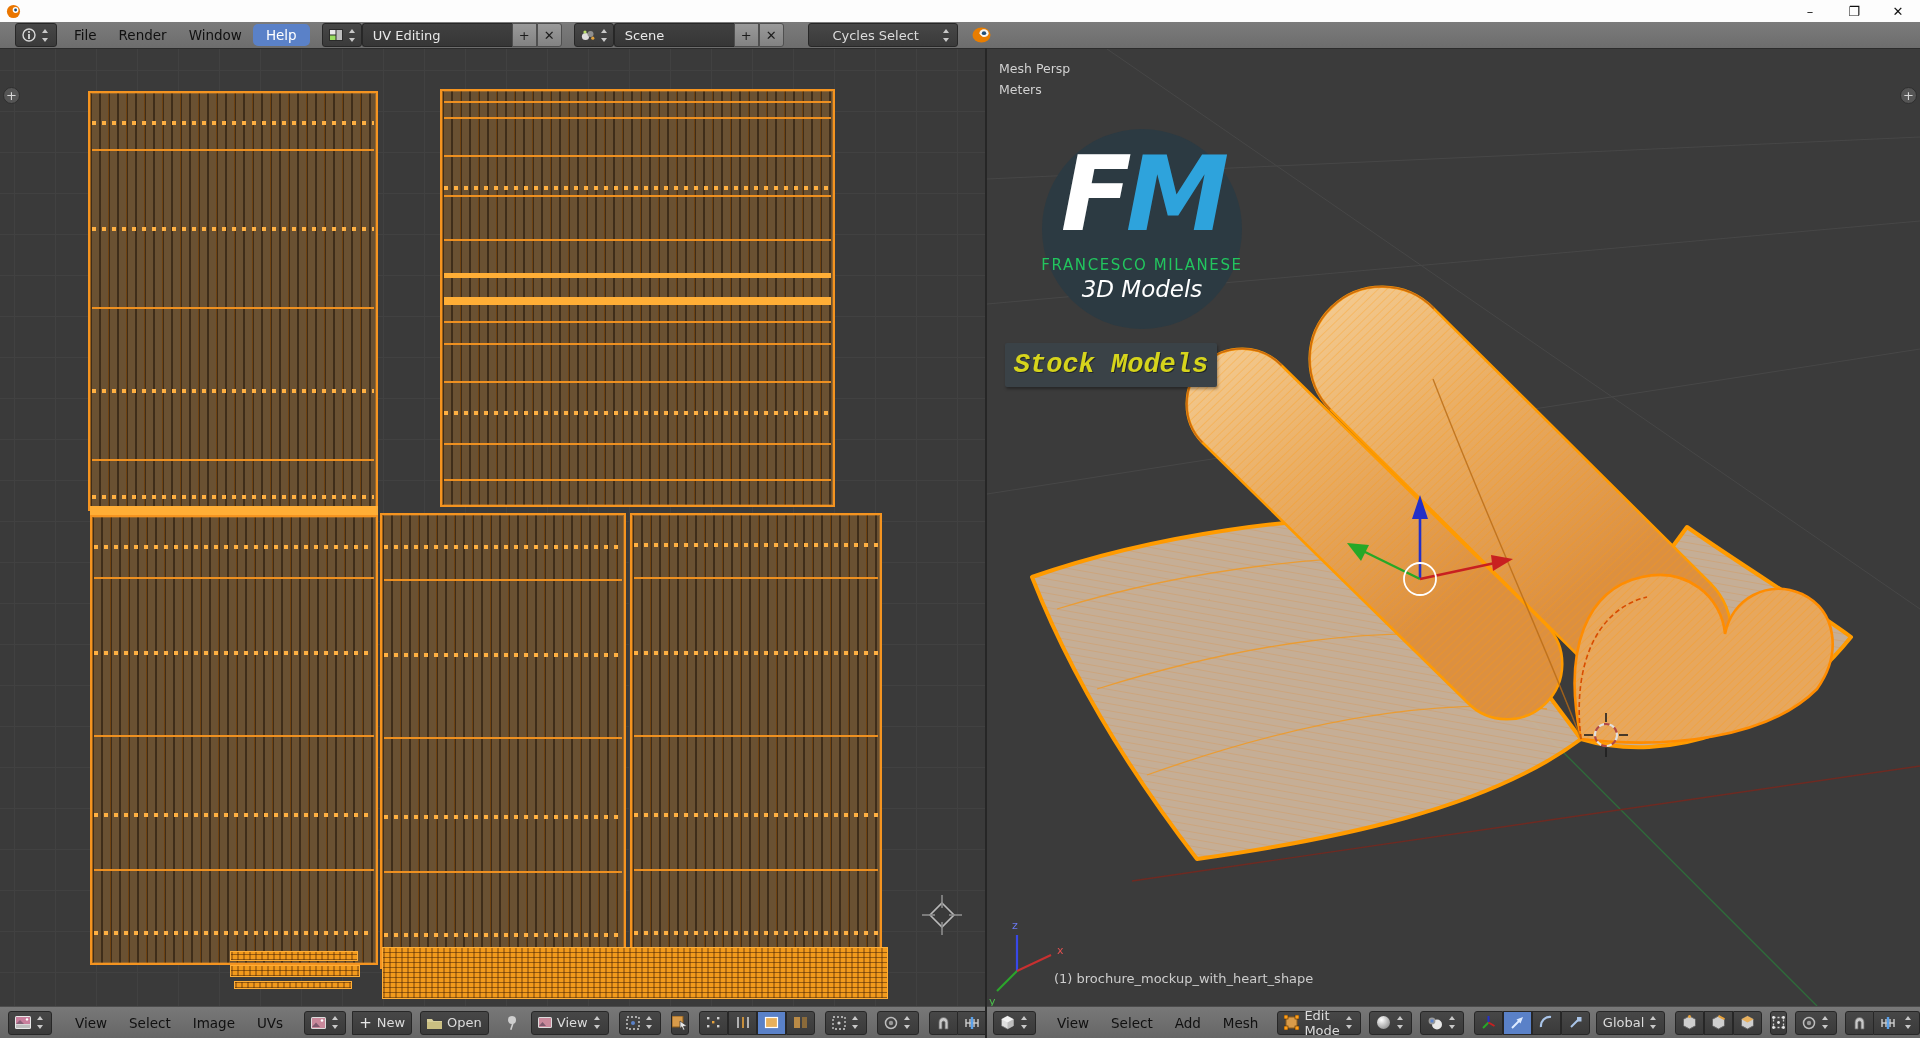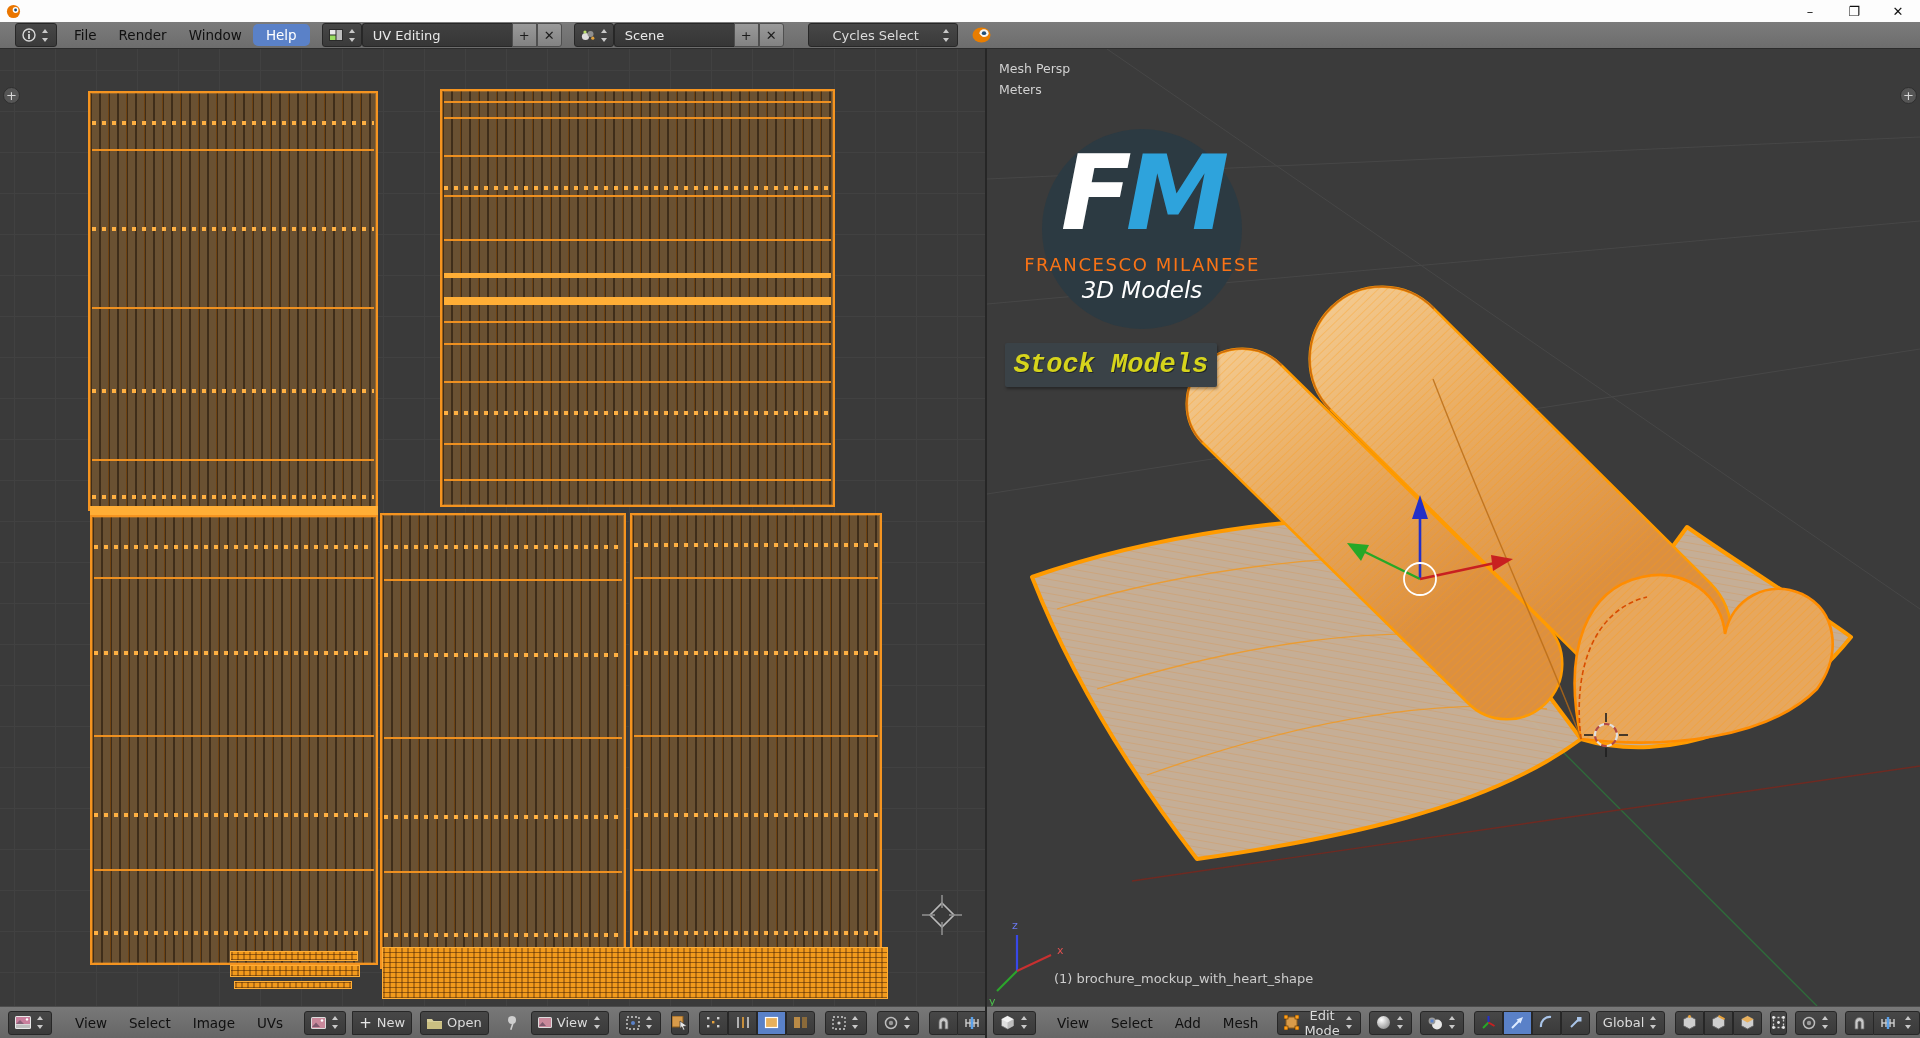--- a/index.html
+++ b/index.html
@@ -73,21 +73,21 @@
   .grp > *:last-child{border-radius:0 3px 3px 0;}
 
   
   .vp-text{position:absolute;color:#d2d2d2;font-size:12.5px;}
   #objinfo{position:absolute;color:#cdcdcd;font-size:13px;}
   #fm-logo{position:absolute;left:55px;top:80px;width:200px;height:200px;border-radius:50%;background:#2c3a42;
            display:flex;flex-direction:column;align-items:center;justify-content:center;}
   #fm-initials{font-style:italic;font-weight:bold;font-size:104px;line-height:.86;letter-spacing:-6px;margin-top:-6px;}
   #fm-initials .f{color:#ffffff;}
   #fm-initials .m{color:#2ea3dc;}
-  #fm-name{color:#f97316;font-size:18px;letter-spacing:1.6px;margin-top:16px;white-space:nowrap;}
+  #fm-name{color:#22c55e;font-size:15px;letter-spacing:1.6px;margin-top:16px;white-space:nowrap;}
   #fm-tag{color:#ffffff;font-style:italic;font-size:23px;margin-top:2px;}
   #badge{position:absolute;left:18px;top:294px;width:212px;height:44px;background:#3a4247;border-radius:2px;
          display:flex;align-items:center;justify-content:center;box-shadow:1px 2px 3px rgba(0,0,0,.35);font-family:Liberation Mono, monospace;}
   #badge span{color:#d6d41c;font-weight:bold;font-style:italic;font-size:27px;white-space:nowrap;
               text-shadow:1px 1px 0 #20262a;}
 
   svg text{font-family:"DejaVu Sans","Liberation Sans",sans-serif;}
   .icon{display:inline-flex;flex:none;align-items:center;justify-content:center;}
 </style>
 </head>
@@ -549,21 +549,21 @@
                 <path d="M7.5,7.4 L13.5,4.2 L13.5,10.8 L7.5,14 Z" fill="#bdbdbd"></path>
               </svg>
           </span>
             <span class="ud"></span>
         </span>
         <span class="menu" style="margin-left:10px;">View</span>
         <span class="menu">Select</span>
         <span class="menu">Add</span>
         <span class="menu">Mesh</span>
 
-        <span class="dd" style="margin-left:8px;width:132px;justify-content:space-between;text-align:center;">
+        <span class="dd" style="margin-left:8px;width:132px;justify-content:space-between;">
           <span class="icon">
             <svg width="15" height="15" viewBox="0 0 15 15">
                 <rect x="2" y="2" width="11" height="11" fill="#d89b4a" stroke="#8a5a1a"></rect>
                 <g fill="#ff9e1a" stroke="#4a2a00" stroke-width=".6">
                   <rect x="0" y="0" width="4" height="4"></rect>
                   <rect x="11" y="0" width="4" height="4"></rect>
                   <rect x="0" y="11" width="4" height="4"></rect>
                   <rect x="11" y="11" width="4" height="4"></rect>
                 </g>
               </svg>

